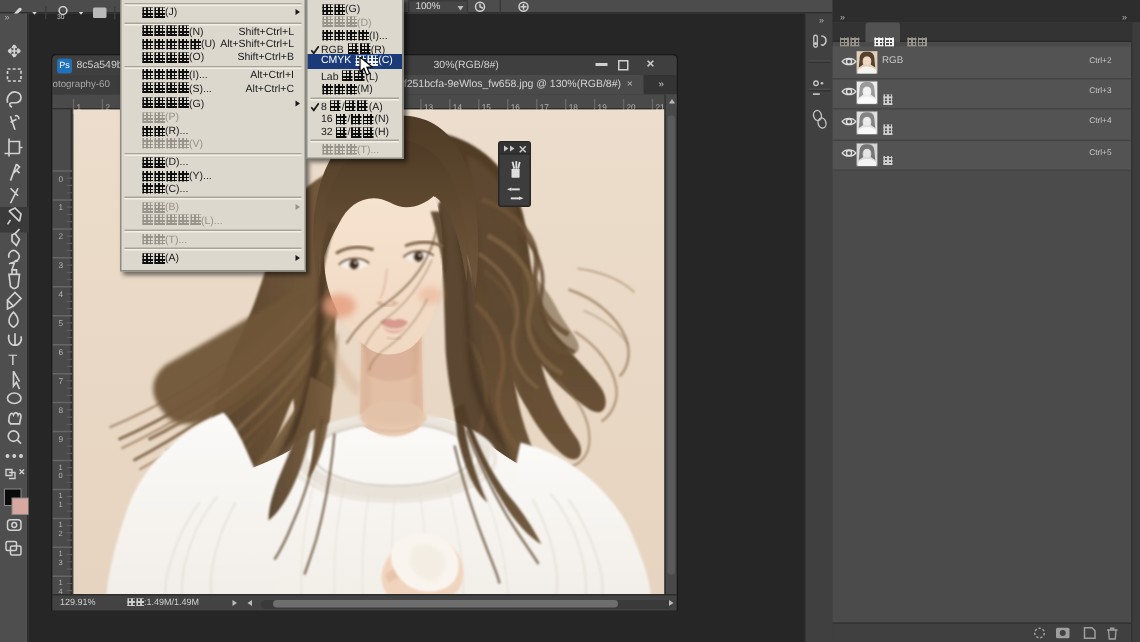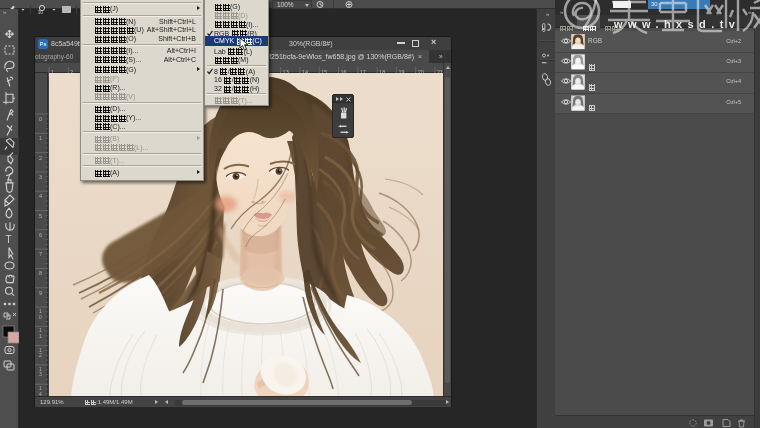--- a/index.html
+++ b/index.html
@@ -866,41 +866,14 @@
   <div class="msep" style="top:93.2px;"></div>
   <div class="mi dis" style="top:95.5px;">
         <span class="lab" style="left:9px;"><i class="c cg m7"></i><i class="c cg m7"></i><i class="c cg m7"></i>(T)...</span>
       </div>
 
   <svg class="abs" style="left:34px;top:38px;" width="10" height="13" viewBox="0 0 10 13">
     <path d="M1,0 L1,10 L3.6,7.6 L5.4,12 L7.4,11 L5.6,6.8 L9,6.5 Z" fill="#fff" stroke="#000" stroke-width=".8"></path>
   </svg>
 </div>
 
-<div class="abs" id="wmark" style="left:530px;top:0;width:230px;height:60px;pointer-events:none;">
-
-  <div class="abs" style="left:83px;top:1px;width:18px;height:7px;background:#f2f2f2;"></div>
-  <div class="abs" style="left:118px;top:0;width:62px;height:9px;background:#3c84c4;opacity:.9;color:#fff;font-size:6px;line-height:9px;padding-left:3px;">30</div>
-  <svg class="abs" style="left:0;top:0;" width="230" height="60" viewBox="0 0 230 60">
-    <g stroke="#ededed" stroke-opacity=".6" fill="none">
-
-      <circle cx="52" cy="11" r="17" stroke-width="2.6"></circle>
-      <path d="M44,16 C41,10 45,3 52,3 C59,3 63,9 60,15 C57,20 49,21 46,16 C44,12 48,7 53,8" stroke-width="2.4"></path>
-
-      <g stroke-width="2.4">
-
-        <path d="M66,0 C64,10 60,20 54,28"></path>
-
-        <path d="M82,2 L116,2 M80,11 L118,11 M78,20 L120,20 M99,0 L99,20 M97,20 C95,26 90,31 83,33 M101,20 C104,26 110,31 117,33"></path>
-
-        <path d="M130,3 L156,3 M130,12 L156,12 M126,21 L160,21 M130,3 L130,12 M156,3 L156,12 M143,0 L143,30 M132,30 L154,30"></path>
-
-        <path d="M168,0 L168,27 C168,30 170,31 173,31 L192,31 M196,0 L196,28 M175,5 L181,14 M183,5 L177,14 M185,5 L191,14 M193,5 L187,14"></path>
-
-        <path d="M208,0 L208,31 M203,10 L200,17 M213,9 L217,15 M224,3 L230,0 M220,8 L238,8 M223,12 C223,20 219,27 213,31 M235,12 C235,20 238,27 242,31 M224,14 L234,28 M234,14 L224,28"></path>
-      </g>
-
-      <text x="84" y="27.5" font-family="Liberation Sans, sans-serif" font-size="11" font-weight="bold" fill="#f2f2f2" fill-opacity=".95" stroke="none" letter-spacing="5.4">www.hxsd.tv</text>
-    </g>
-  </svg>
+
 </div>
 
-</div>
-
 </body></html>

